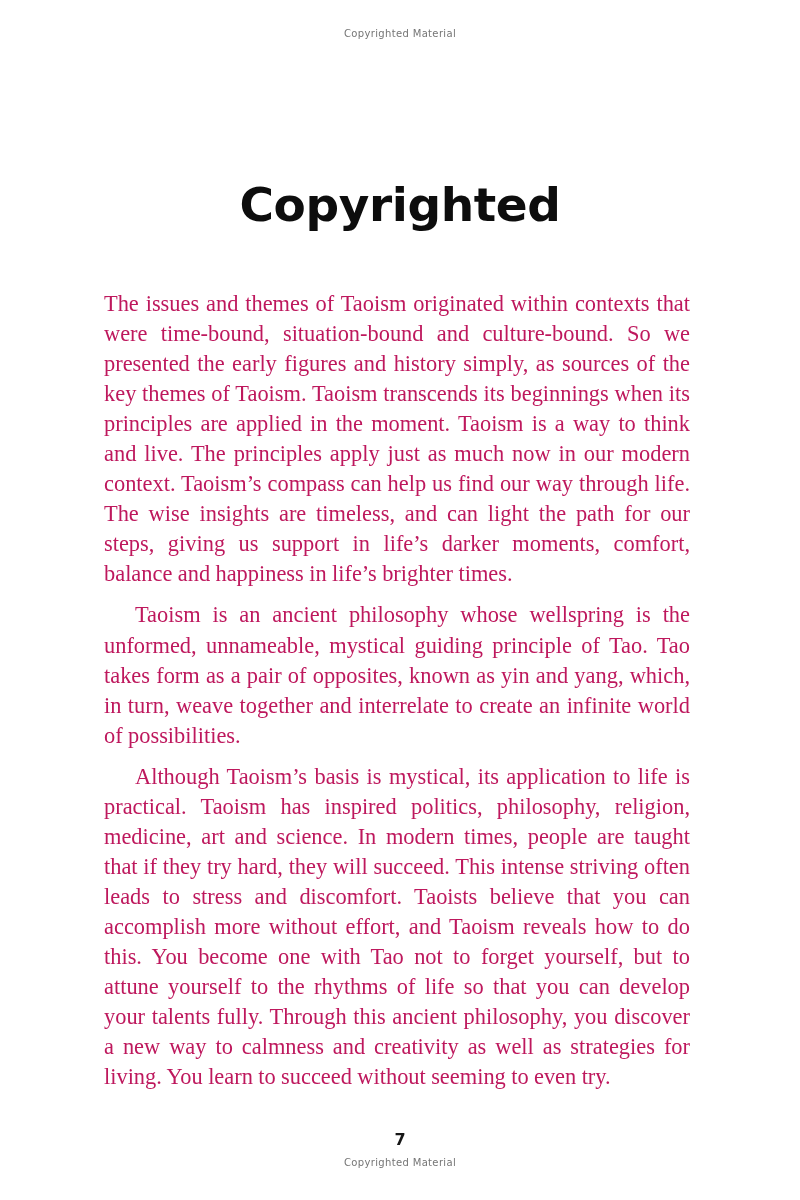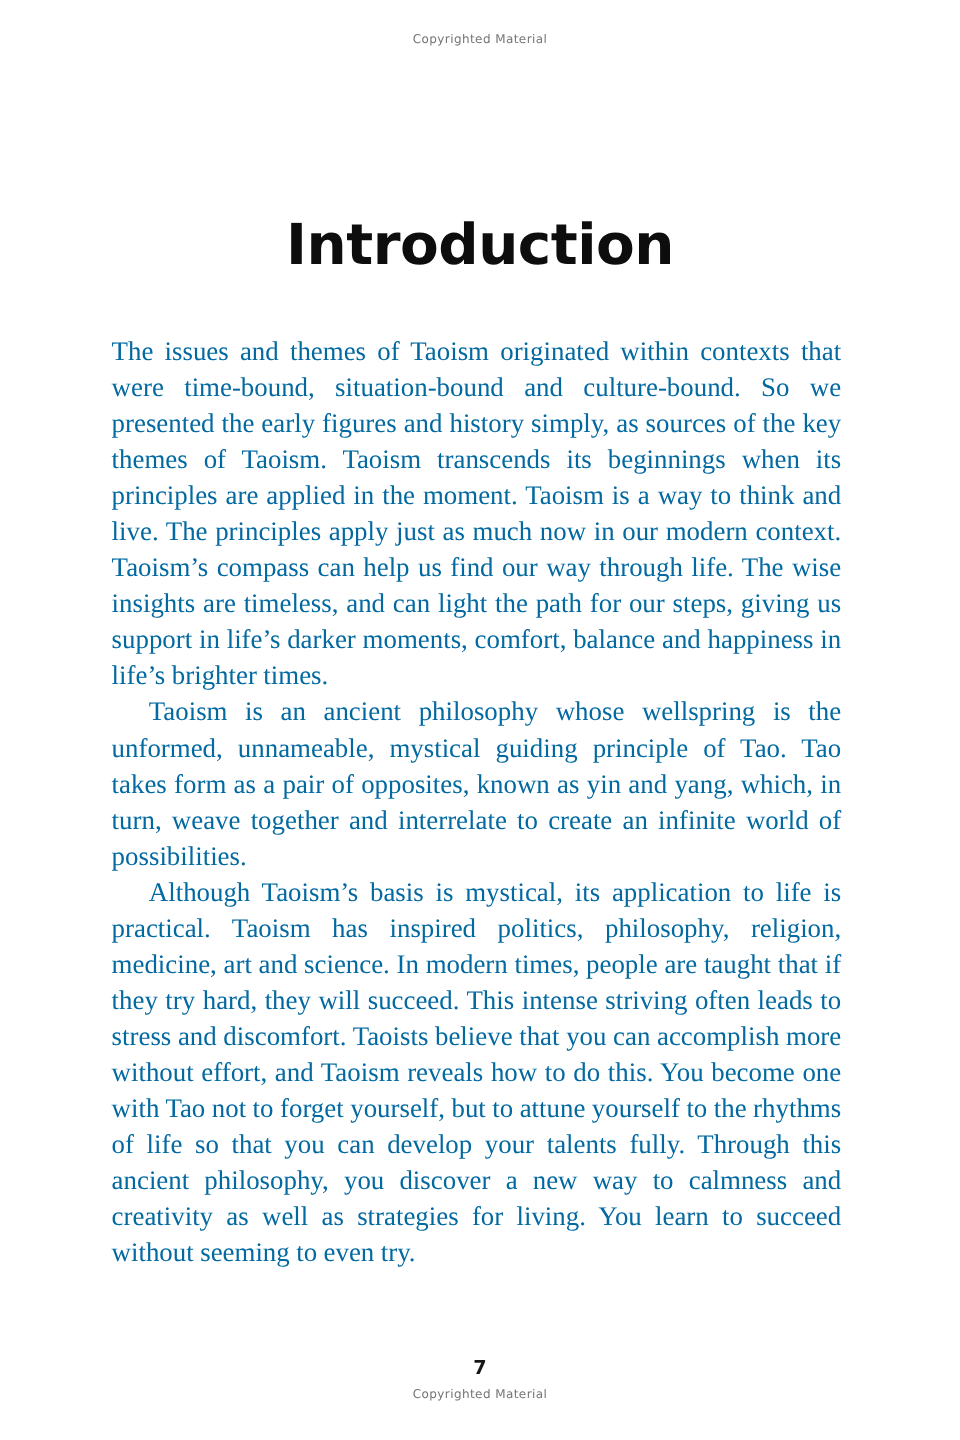--- a/index.html
+++ b/index.html
@@ -56,25 +56,25 @@
 
   
   .body-column {
     position: absolute;
     left: 93px;
     top: 278px;
     width: 608px;
   }
 
   .body-paragraph {
-    margin: 0;
+    margin: 11px;
     font-family: "Liberation Serif", "DejaVu Serif", serif;
     font-size: 22.4px;
     line-height: 30.05px;
-    color: #0369a1;
+    color: #be185d;
     text-align: justify;
     text-justify: inter-word;
     hyphens: manual;
     -webkit-hyphens: manual;
     word-spacing: -0.2px;
   }
   .body-paragraph.first-paragraph {
     text-indent: 0;
   }
   .body-paragraph.indented {
@@ -98,21 +98,21 @@
     color: #161616;
   }
 </style>
 </head>
 <body>
 
 <div class="page">
 
   <div class="watermark watermark-top">Copyrighted Material</div>
 
-  <h1 class="chapter-title">Introduction</h1>
+  <h1 class="chapter-title">Copyrighted</h1>
 
   <div class="body-column">
     <p class="body-paragraph first-paragraph">The issues and themes of Taoism originated within contexts that were time-bound, situation-bound and culture-bound. So we presented the early figures and history simply, as sources of the key themes of Taoism. Taoism transcends its beginnings when its principles are applied in the moment. Taoism is a way to think and live. The principles apply just as much now in our modern context. Taoism’s compass can help us find our way through life. The wise insights are timeless, and can light the path for our steps, giving us support in life’s darker moments, comfort, balance and happiness in life’s brighter times.</p>
     <p class="body-paragraph indented">Taoism is an ancient philosophy whose wellspring is the unformed, unnameable, mystical guiding principle of Tao. Tao takes form as a pair of opposites, known as yin and yang, which, in turn, weave together and interrelate to create an infinite world of possibilities.</p>
     <p class="body-paragraph indented">Although Taoism’s basis is mystical, its application to life is practical. Taoism has inspired politics, philosophy, religion, medicine, art and science. In modern times, people are taught that if they try hard, they will succeed. This intense striving often leads to stress and discomfort. Taoists believe that you can accomplish more without effort, and Taoism reveals how to do this. You become one with Tao not to forget yourself, but to attune yourself to the rhythms of life so that you can develop your talents fully. Through this ancient philosophy, you discover a new way to calmness and creativity as well as strategies for living. You learn to succeed without seeming to even try.</p>
   </div>
 
   <div class="folio">7</div>
 
   <div class="watermark watermark-bottom">Copyrighted Material</div>

